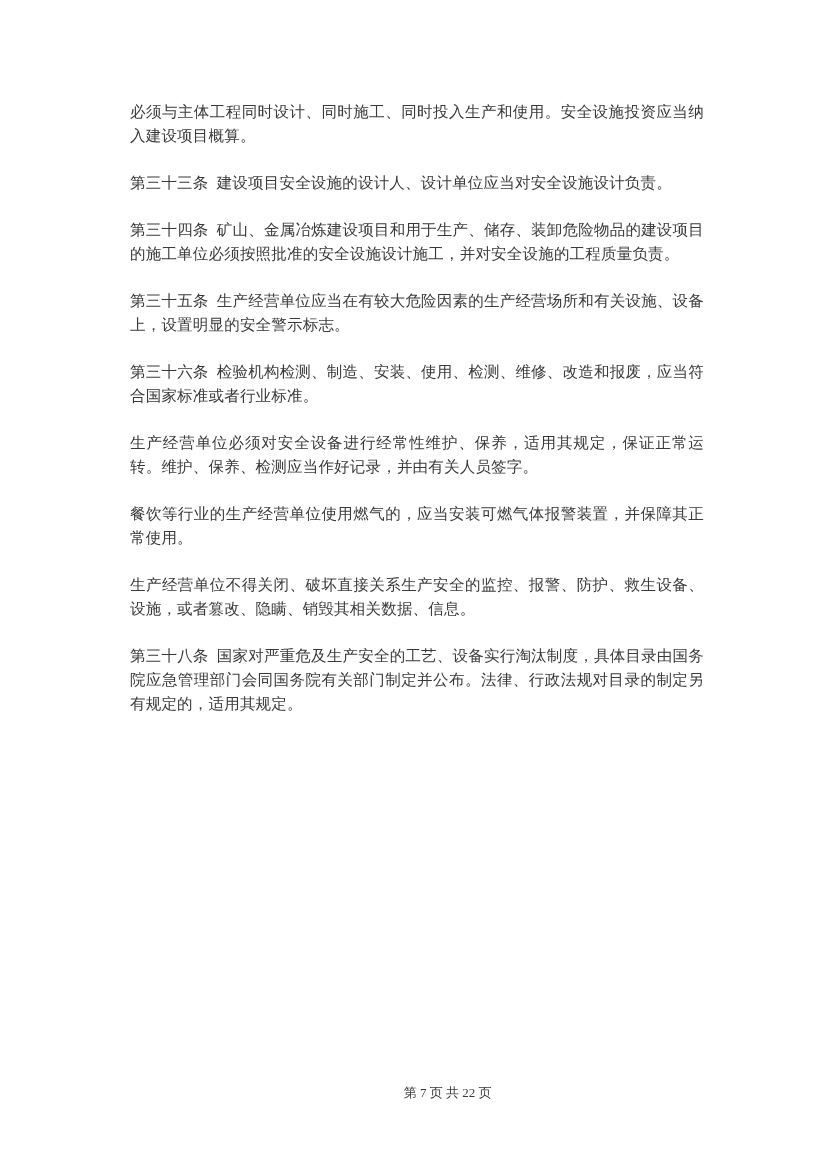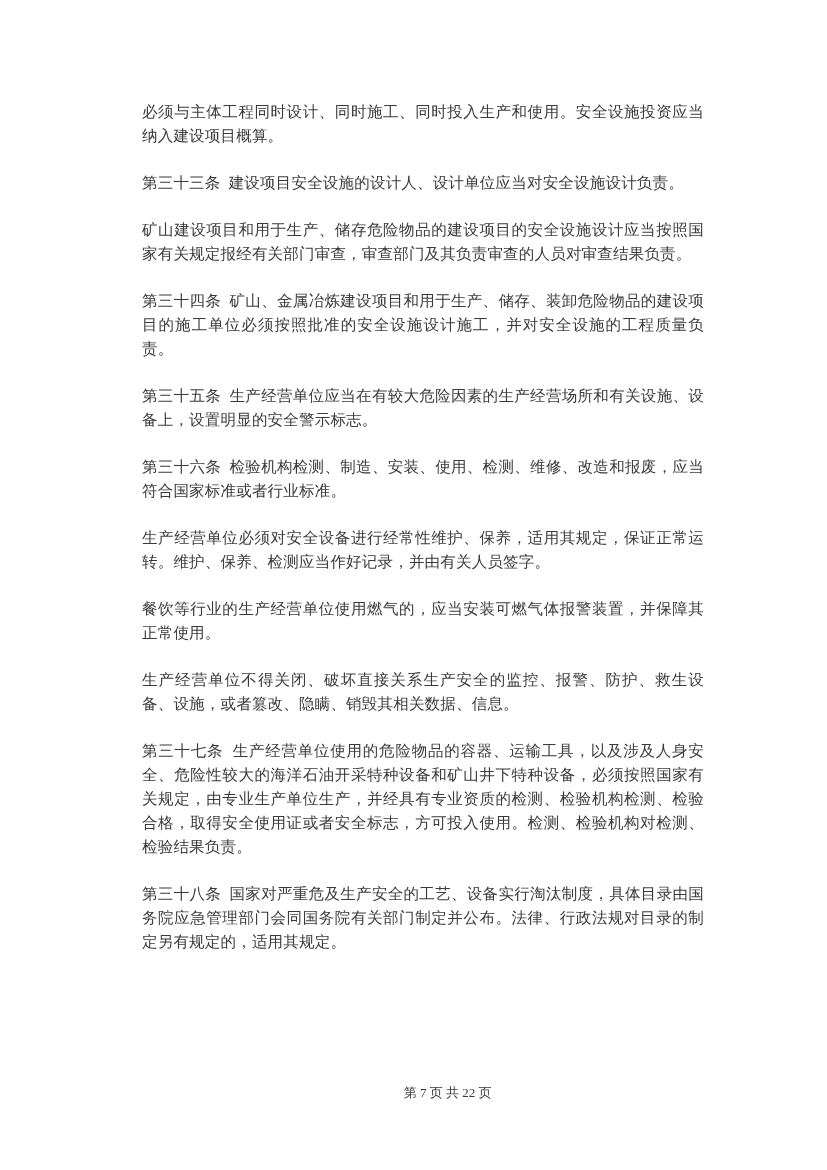--- a/index.html
+++ b/index.html
@@ -20,21 +20,21 @@
       background: #ffffff;
       color: #3a3a3a;
     }
     .content {
       position: absolute;
       left: 126px;
       top: 100px;
       width: 578px;
     }
     .content p {
-      margin: 0 0 23px 16px;
+      margin: 0 0 23px 4px;
       font-size: 15.5px;
       line-height: 24px;
       text-align: justify;
       white-space: pre-wrap;
       letter-spacing: 0.2px;
       word-break: break-all;
     }
     .footer {
       position: absolute;
       top: 1084px;
@@ -48,24 +48,22 @@
       padding-left: 34px;
     }
   </style>
 </head>
 <body>
 
 <div class="page">
   <div class="content">
     <p>必须与主体工程同时设计、同时施工、同时投入生产和使用。安全设施投资应当纳入建设项目概算。</p>
     <p>第三十三条  建设项目安全设施的设计人、设计单位应当对安全设施设计负责。</p>
-    <p>矿山建设项目和用于生产、储存危险物品的建设项目的安全设施设计应当按照国家有关规定报经有关部门审查，审查部门及其负责审查的人员对审查结果负责。</p>
     <p>第三十四条  矿山、金属冶炼建设项目和用于生产、储存、装卸危险物品的建设项目的施工单位必须按照批准的安全设施设计施工，并对安全设施的工程质量负责。</p>
     <p>第三十五条  生产经营单位应当在有较大危险因素的生产经营场所和有关设施、设备上，设置明显的安全警示标志。</p>
     <p>第三十六条  检验机构检测、制造、安装、使用、检测、维修、改造和报废，应当符合国家标准或者行业标准。</p>
     <p>生产经营单位必须对安全设备进行经常性维护、保养，适用其规定，保证正常运转。维护、保养、检测应当作好记录，并由有关人员签字。</p>
     <p>餐饮等行业的生产经营单位使用燃气的，应当安装可燃气体报警装置，并保障其正常使用。</p>
     <p>生产经营单位不得关闭、破坏直接关系生产安全的监控、报警、防护、救生设备、设施，或者篡改、隐瞒、销毁其相关数据、信息。</p>
-    <p>第三十七条  生产经营单位使用的危险物品的容器、运输工具，以及涉及人身安全、危险性较大的海洋石油开采特种设备和矿山井下特种设备，必须按照国家有关规定，由专业生产单位生产，并经具有专业资质的检测、检验机构检测、检验合格，取得安全使用证或者安全标志，方可投入使用。检测、检验机构对检测、检验结果负责。</p>
     <p>第三十八条  国家对严重危及生产安全的工艺、设备实行淘汰制度，具体目录由国务院应急管理部门会同国务院有关部门制定并公布。法律、行政法规对目录的制定另有规定的，适用其规定。</p>
   </div>
   <div class="footer">第 7 页 共 22 页</div>
 </div>
 
 </body></html>

